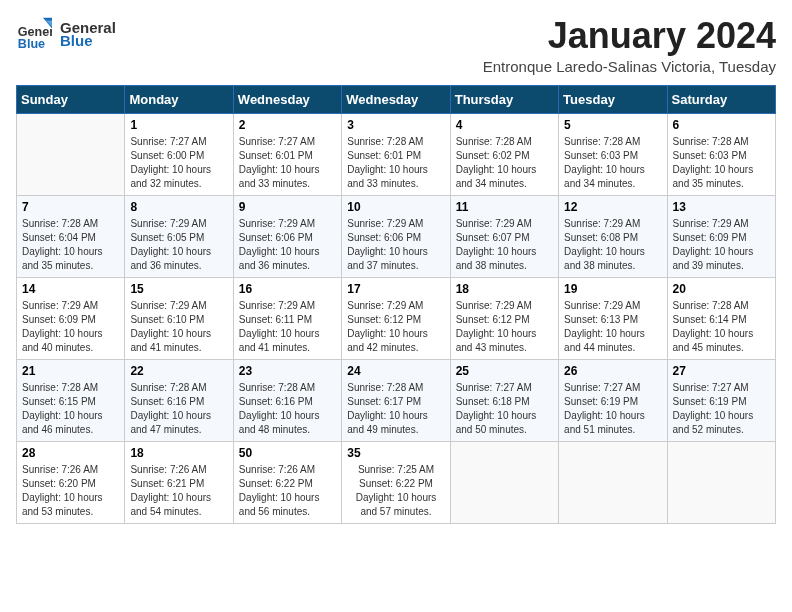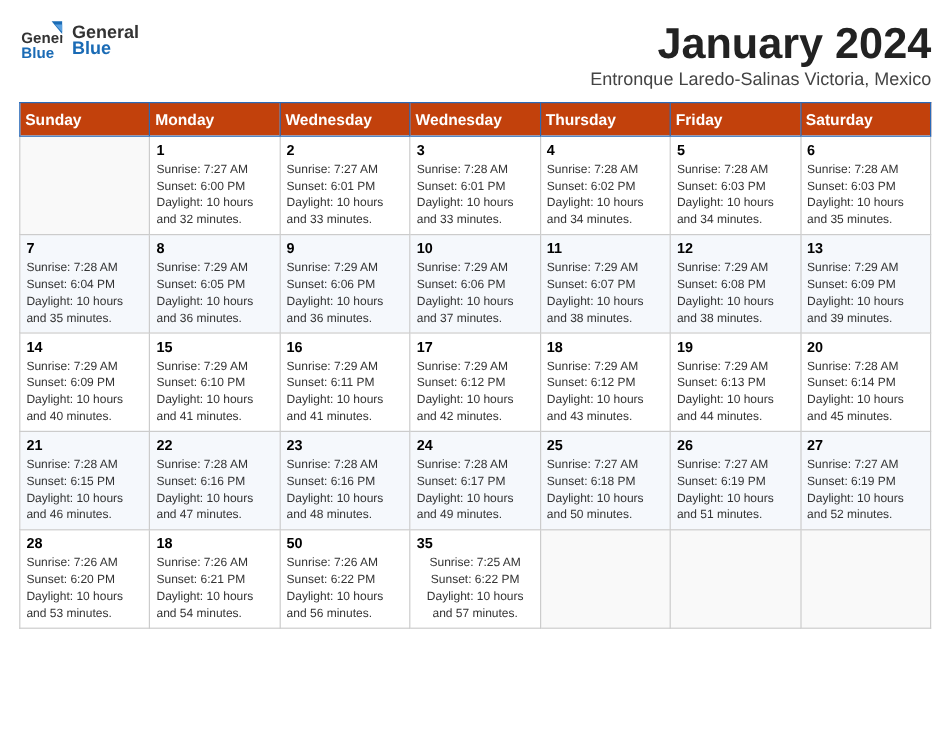--- a/index.html
+++ b/index.html
@@ -39,21 +39,21 @@
       font-size: 15px;
       color: #444;
       margin-top: 2px;
     }
     table {
       width: 100%;
       border-collapse: collapse;
       font-size: 11px;
     }
     thead th {
-      background-color: #c2410c;
+      background-color: #0c4a6e;
       color: #fff;
       padding: 6px 4px;
       text-align: left;
       font-size: 13px;
       font-weight: bold;
       border: 1px solid #2a6ab8;
     }
     tbody td {
       border: 1px solid #ccc;
       vertical-align: top;
@@ -91,33 +91,33 @@
       <polygon points="30,2 40,2 40,14" fill="#1a6bb5"></polygon>
       <polygon points="33,5 40,5 40,12" fill="#5aa0e0"></polygon>
     </svg>
     <div style="margin-left:4px;">
       <div style="font-size:15px; font-weight:bold; color:#333;">General</div>
       <div style="font-size:15px; font-weight:bold; color:#1a6bb5; margin-top:-4px;">Blue</div>
     </div>
   </div>
   <div class="title-area">
     <div class="month-title">January 2024</div>
-    <div class="location-title">Entronque Laredo-Salinas Victoria, Mexico</div>
+    <div class="location-title">Entronque Laredo-Salinas Victoria, Tuesday</div>
   </div>
 </div>
 
 <table>
   <thead>
     <tr>
     <th>Sunday</th>
         <th>Monday</th>
         <th>Wednesday</th>
         <th>Wednesday</th>
         <th>Thursday</th>
-        <th>Friday</th>
+        <th>Tuesday</th>
         <th>Saturday</th>
       </tr>
   </thead>
   <tbody id="calendar-body">
   <tr>
         <td class="empty-cell"></td>
         <td>
           <span class="day-number">1</span>
           <div class="day-info" style="white-space: pre-line;">Sunrise: 7:27 AM
 Sunset: 6:00 PM

